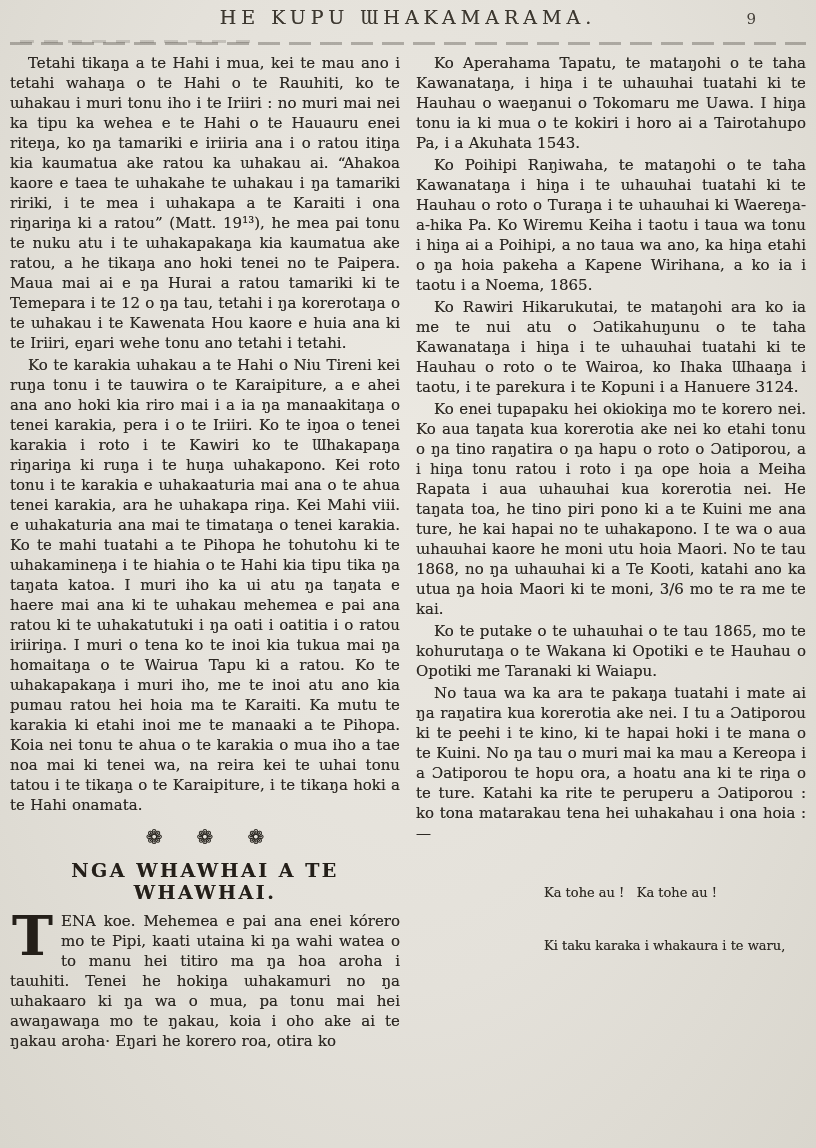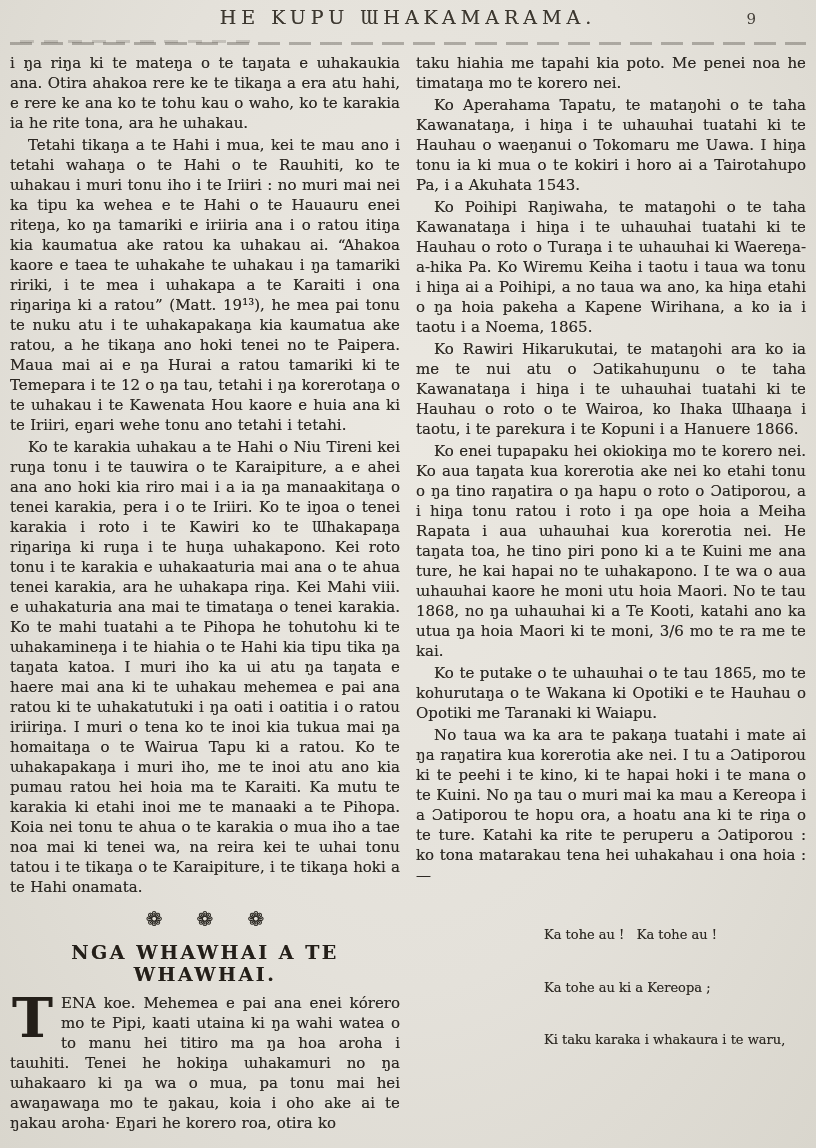--- a/index.html
+++ b/index.html
@@ -72,47 +72,44 @@
     <span class="title ink">HE KUPU ƜHAKAMARAMA.</span>
     <span class="pageno">9</span>
   </div>
 
   <div class="rule"></div>
   <div class="scan-dashes" style="top:40px;left:20px;width:230px;opacity:.35"></div>
 
   <div class="columns">
 
     <div class="col body-text ink">
-      <p>i ŋa riŋa ki te mateŋa o te taŋata e ɯhakaukia ana.  Otira ahakoa rere ke te tikaŋa a era atu hahi, e rere ke ana ko te tohu kau o waho, ko te karakia ia he rite tona, ara he ɯhakau.</p>
       <p class="indent">Tetahi tikaŋa a te Hahi i mua, kei te mau ano i tetahi wahaŋa o te Hahi o te Raɯhiti, ko te ɯhakau i muri tonu iho i te Iriiri : no muri mai nei ka tipu ka wehea e te Hahi o te Hauauru enei riteŋa, ko ŋa tamariki e iriiria ana i o ratou itiŋa kia kaumatua ake ratou ka ɯhakau ai.  “Ahakoa kaore e taea te ɯhakahe te ɯhakau i ŋa tamariki ririki, i te mea i ɯhakapa a te Karaiti i ona riŋariŋa ki a ratou” (Matt. 19¹³), he mea pai tonu te nuku atu i te ɯhakapakaŋa kia kaumatua ake ratou, a he tikaŋa ano hoki tenei no te Paipera.  Maua mai ai e ŋa Hurai a ratou tamariki ki te Temepara i te 12 o ŋa tau, tetahi i ŋa korerotaŋa o te ɯhakau i te Kawenata Hou kaore e huia ana ki te Iriiri, eŋari wehe tonu ano tetahi i tetahi.</p>
       <p class="indent">Ko te karakia ɯhakau a te Hahi o Niu Tireni kei ruŋa tonu i te tauwira o te Karaipiture, a e ahei ana ano hoki kia riro mai i a ia ŋa manaakitaŋa o tenei karakia, pera i o te Iriiri. Ko te iŋoa o tenei karakia i roto i te Kawiri ko te Ɯhakapaŋa riŋariŋa ki ruŋa i te huŋa ɯhakapono.  Kei roto tonu i te karakia e ɯhakaaturia mai ana o te ahua tenei karakia, ara he ɯhakapa riŋa.  Kei Mahi viii. e ɯhakaturia ana mai te timataŋa o tenei karakia.  Ko te mahi tuatahi a te Pihopa he tohutohu ki te ɯhakamineŋa i te hiahia o te Hahi kia tipu tika ŋa taŋata katoa.  I muri iho ka ui atu ŋa taŋata e haere mai ana ki te ɯhakau mehemea e pai ana ratou ki te ɯhakatutuki i ŋa oati i oatitia i o ratou iriiriŋa.  I muri o tena ko te inoi kia tukua mai ŋa homaitaŋa o te Wairua Tapu ki a ratou.  Ko te ɯhakapakaŋa i muri iho, me te inoi atu ano kia pumau ratou hei hoia ma te Karaiti.  Ka mutu te karakia ki etahi inoi me te manaaki a te Pihopa.  Koia nei tonu te ahua o te karakia o mua iho a tae noa mai ki tenei wa, na reira kei te ɯhai tonu tatou i te tikaŋa o te Karaipiture, i te tikaŋa hoki a te Hahi onamata.</p>
 
       <div class="ornament-row">
         <span>❁❁❁</span>
       </div>
 
       <h2 class="section-heading">NGA WHAWHAI A TE WHAWHAI.</h2>
 
       <p>
         <span class="dropcap">T</span><span>ENA koe.  Mehemea e pai ana enei kórero mo te Pipi, kaati utaina ki ŋa wahi watea o to manu hei titiro ma ŋa hoa aroha i taɯhiti.  Tenei he hokiŋa ɯhakamuri no ŋa ɯhakaaro ki ŋa wa o mua, pa tonu mai hei awaŋawaŋa mo te ŋakau, koia i oho ake ai te ŋakau aroha·  Eŋari he korero roa, otira ko</span>
       </p>
     </div>
 
     <div class="col body-text ink">
-      <p>taku hiahia me tapahi kia poto.  Me penei noa he timataŋa mo te korero nei.</p>
       <p class="indent">Ko Aperahama Tapatu, te mataŋohi o te taha Kawanataŋa, i hiŋa i te ɯhaɯhai tuatahi ki te Hauhau o waeŋanui o Tokomaru me Uawa. I hiŋa tonu ia ki mua o te kokiri i horo ai a Tairotahupo Pa, i a Akuhata 1543.</p>
       <p class="indent">Ko Poihipi Raŋiwaha, te mataŋohi o te taha Kawanataŋa i hiŋa i te ɯhaɯhai tuatahi ki te Hauhau o roto o Turaŋa i te ɯhaɯhai ki Waereŋa-a-hika Pa.  Ko Wiremu Keiha i taotu i taua wa tonu i hiŋa ai a Poihipi, a no taua wa ano, ka hiŋa etahi o ŋa hoia pakeha a Kapene Wirihana, a ko ia i taotu i a Noema, 1865.</p>
-      <p class="indent">Ko Rawiri Hikarukutai, te mataŋohi ara ko ia me te nui atu o Ɔatikahuŋunu o te taha Kawanataŋa i hiŋa i te ɯhaɯhai tuatahi ki te Hauhau o roto o te Wairoa, ko Ihaka Ɯhaaŋa i taotu, i te parekura i te Kopuni i a Hanuere 1866.</p>
+      <p class="indent">Ko Rawiri Hikarukutai, te mataŋohi ara ko ia me te nui atu o Ɔatikahuŋunu o te taha Kawanataŋa i hiŋa i te ɯhaɯhai tuatahi ki te Hauhau o roto o te Wairoa, ko Ihaka Ɯhaaŋa i taotu, i te parekura i te Kopuni i a Hanuere 3124.</p>
       <p class="indent">Ko enei tupapaku hei okiokiŋa mo te korero nei.  Ko aua taŋata kua korerotia ake nei ko etahi tonu o ŋa tino raŋatira o ŋa hapu o roto o Ɔatiporou, a i hiŋa tonu ratou i roto i ŋa ope hoia a Meiha Rapata i aua ɯhaɯhai kua korerotia nei.  He taŋata toa, he tino piri pono ki a te Kuini me ana ture, he kai hapai no te ɯhakapono.  I te wa o aua ɯhaɯhai kaore he moni utu hoia Maori.  No te tau 1868, no ŋa ɯhaɯhai ki a Te Kooti, katahi ano ka utua ŋa hoia Maori ki te moni, 3/6 mo te ra me te kai.</p>
       <p class="indent">Ko te putake o te ɯhaɯhai o te tau 1865, mo te kohurutaŋa o te Wakana ki Opotiki e te Hauhau o Opotiki me Taranaki ki Waiapu.</p>
       <p class="indent">No taua wa ka ara te pakaŋa tuatahi i mate ai ŋa raŋatira kua korerotia ake nei.  I tu a Ɔatiporou ki te peehi i te kino, ki te hapai hoki i te mana o te Kuini.  No ŋa tau o muri mai ka mau a Kereopa i a Ɔatiporou te hopu ora, a hoatu ana ki te riŋa o te ture.  Katahi ka rite te peruperu a Ɔatiporou : ko tona matarakau tena hei ɯhakahau i ona hoia :—</p>
 
       <div class="chant">
         <div>Ka tohe au !   Ka tohe au !</div>
-        <div>Ka tohe au ki a Kereopa ;</div>
         <div>Ki taku karaka i whakaura i te waru,</div>
         
         
         
         
         
         
         
         
       </div>

